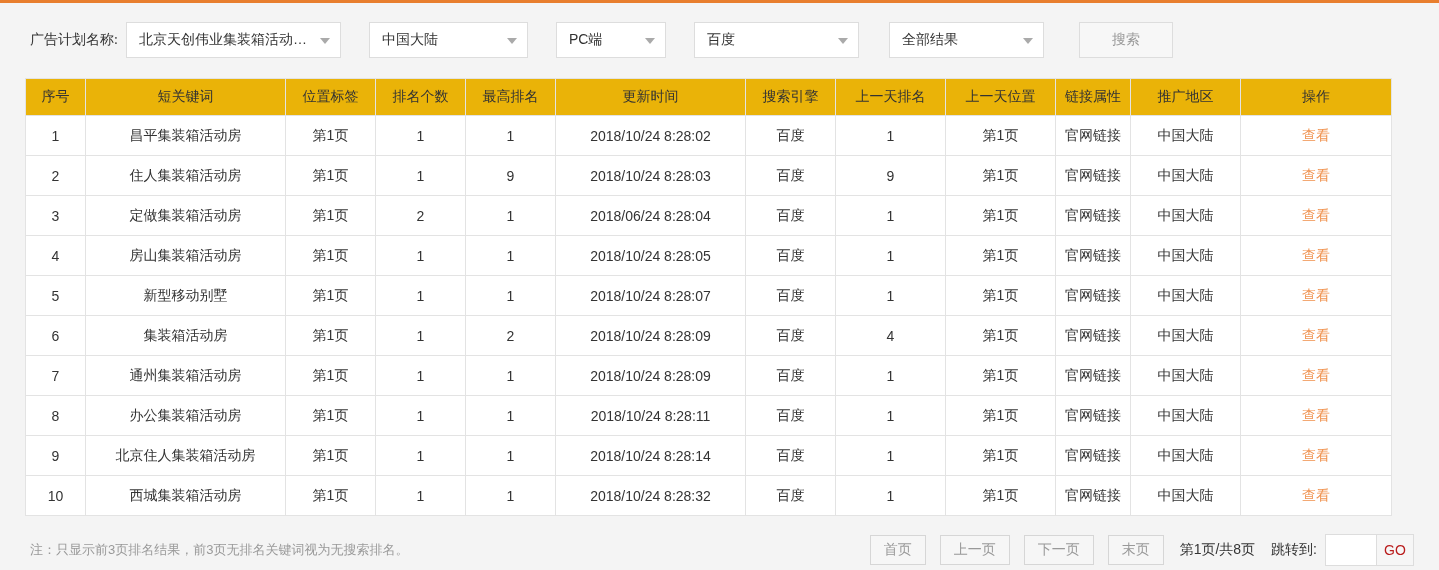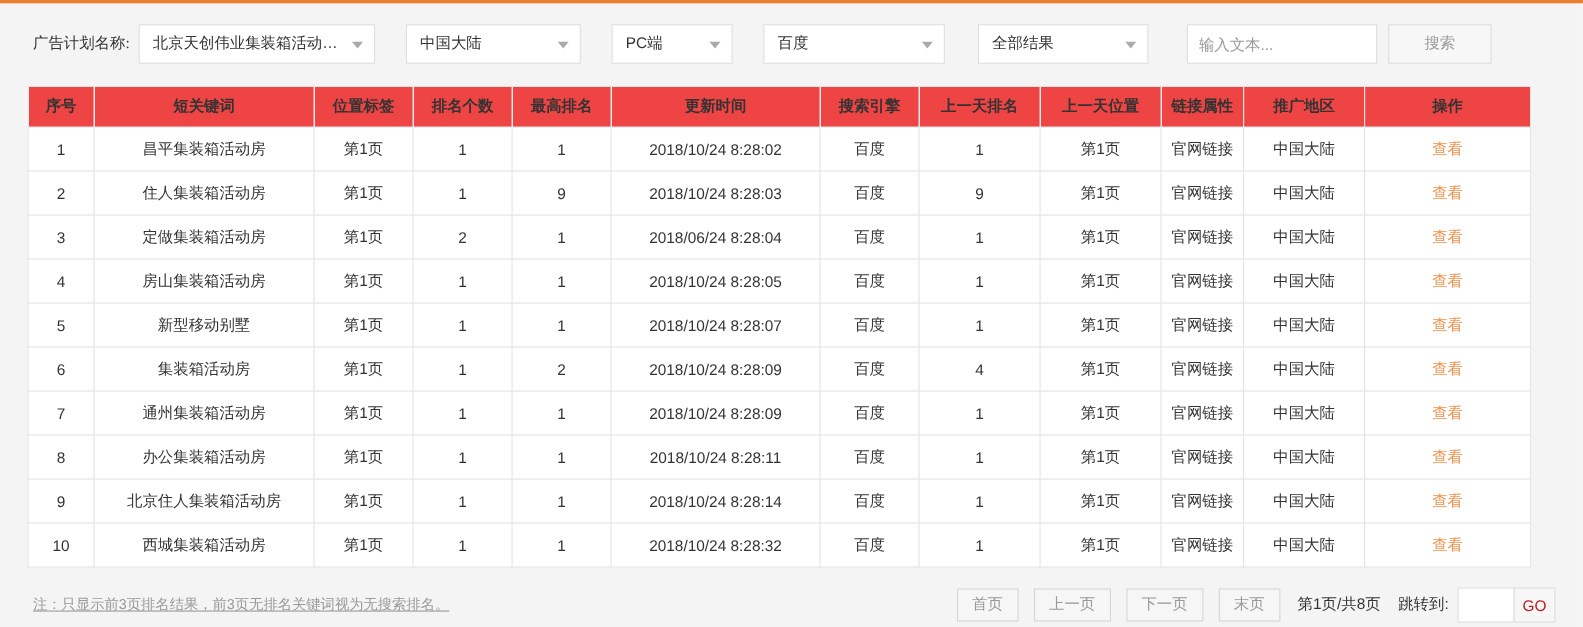--- a/index.html
+++ b/index.html
@@ -49,30 +49,30 @@
 
   
   .rank-table {
     width:1366px; margin:19px 0 0 25px;
     border-collapse:collapse; background:#fff; table-layout:fixed;
   }
   .rank-table th, .rank-table td {
     border:1px solid #e3e3e3; text-align:center;
     font-size:14px; overflow:hidden; white-space:nowrap;
   }
-  .rank-table th { height:37px; font-weight:bold; color:#333; background:#ef4444; }
+  .rank-table th { height:37px; font-weight:normal; color:#333; background:#eab308; }
   .rank-table td { height:40px; color:#333; }
   .view-link { color:#f0914d; cursor:pointer; text-decoration:none; }
 
   
   .footer {
     display:flex; align-items:center; justify-content:space-between;
     margin:18px 25px 0 30px;
   }
-  .note { font-size:13px; color:#999;text-decoration:underline; }
+  .note { font-size:13px; color:#999; }
   .pagination { display:flex; align-items:center; }
   .page-btn {
     min-width:46px; height:30px; padding:0 13px; margin-left:14px;
     border:1px solid #d6d6d6; background:#f6f6f6; color:#999;
     font-size:14px; cursor:pointer; font-family:Liberation Serif, serif;
   }
   .page-info { margin-left:16px; color:#333; font-size:14px; }
   .jump-label { margin-left:16px; color:#333; font-size:14px; }
   .jump-input {
     width:52px; height:32px; margin-left:8px;
@@ -111,21 +111,20 @@
   <div class="dropdown dd-engine">
     <span class="value">百度</span>
     <span class="caret"></span>
   </div>
 
   <div class="dropdown dd-result">
     <span class="value">全部结果</span>
     <span class="caret"></span>
   </div>
 
-  <input class="text-input" type="text" placeholder="输入文本..." style="">
 
   <button class="search-btn">搜索</button>
 </div>
 
 <table class="rank-table">
   <colgroup>
     <col style="width:60px">
       <col style="width:200px">
       <col style="width:90px">
     <col style="width:90px">

